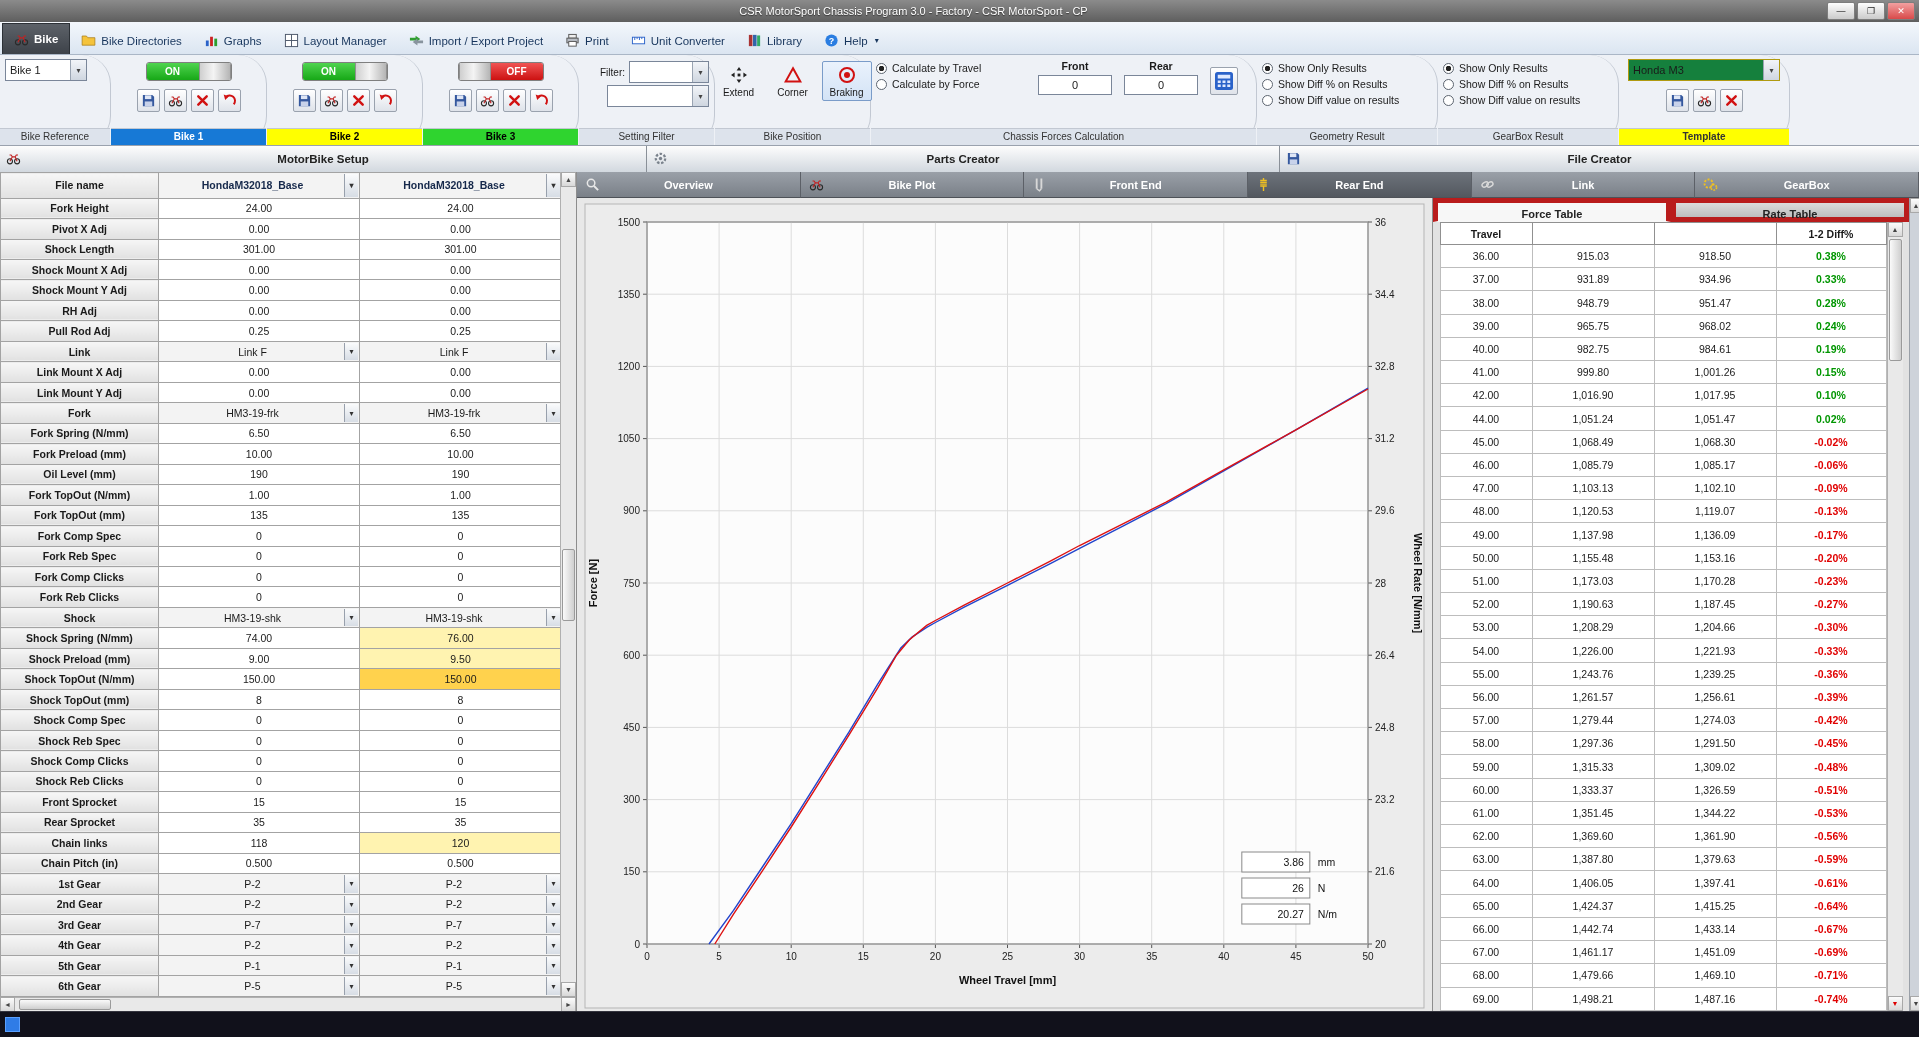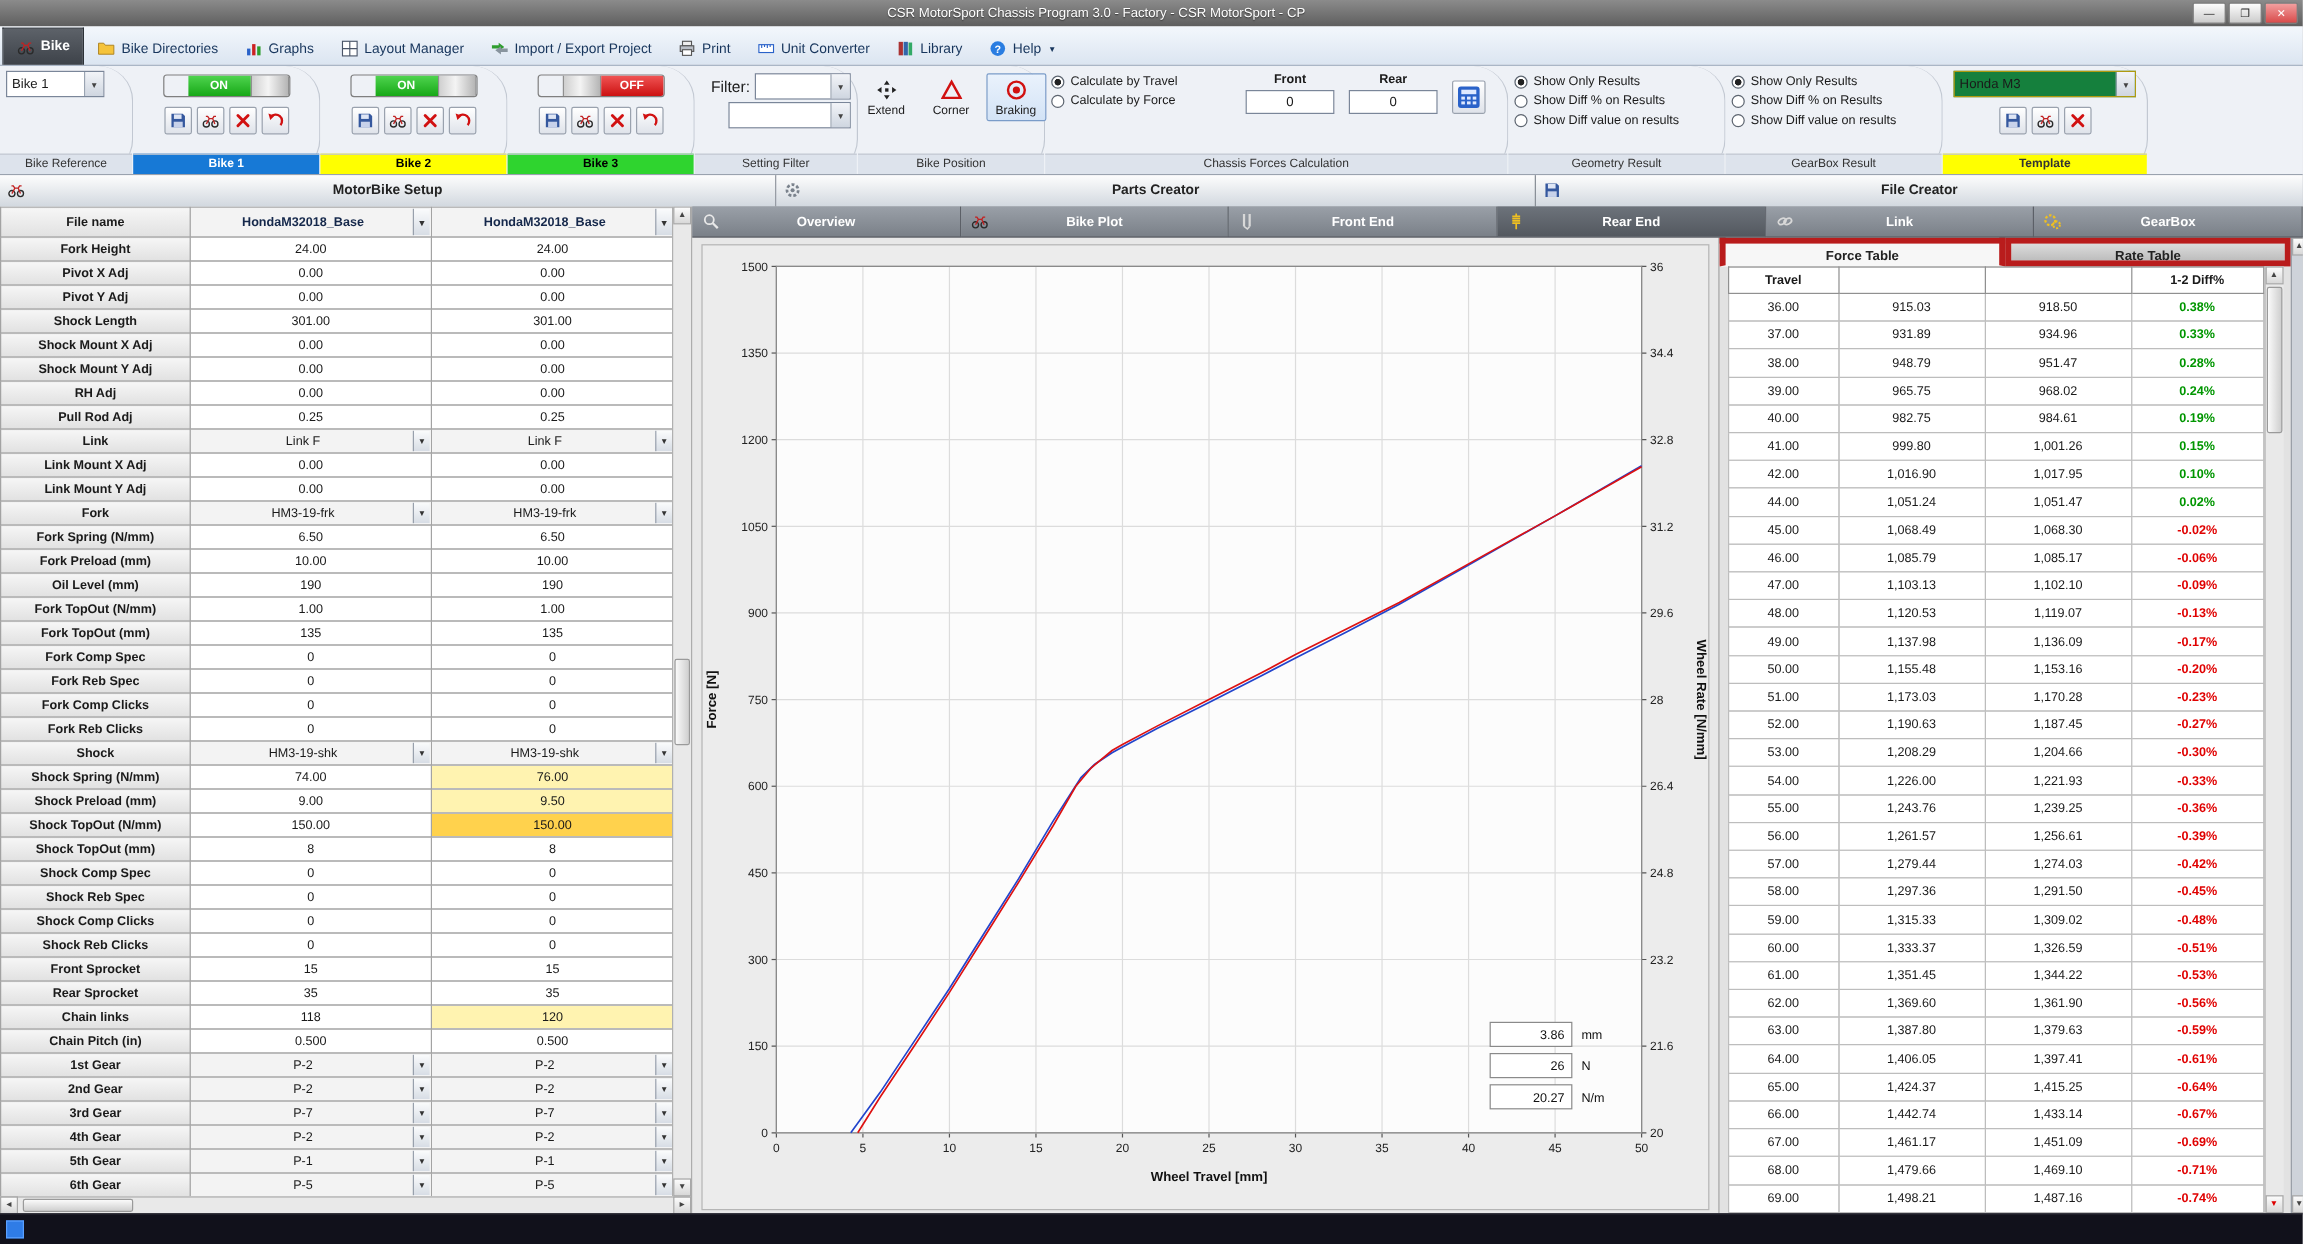--- a/index.html
+++ b/index.html
@@ -24,32 +24,32 @@
   .tgroup{border-right:1px solid #c2c8d2;display:flex;flex-direction:column;flex:0 0 auto;border-radius:29px;}
   .tgroup-body{flex:1;position:relative;padding:4px 5px;display:flex;flex-direction:column;align-items:center;}
   .tgroup-label{height:16px;font-size:10px;color:#333;text-align:center;line-height:16px;background:#dde3ec;border-top:1px solid #c2c8d2;overflow:hidden;white-space:nowrap;}
   .tb-fill{flex:1;background:#eef1f6;}
 
   .combo{height:20px;background:#fff;border:1px solid #7a8699;display:inline-flex;align-items:center;font-size:11px;}
   .combo-txt{flex:1;padding:0 4px;white-space:nowrap;overflow:hidden;text-align:left;}
   .combo-arrow{width:15px;align-self:stretch;background:linear-gradient(#f2f4f8,#cfd6e0);border-left:1px solid #9aa4b2;display:flex;align-items:center;justify-content:center;font-size:8px;color:#444;}
   .combo.yellow{background:#15803d;border-color:#b09a10;}
 
-  .toggle{width:84px;height:17px;border:1px solid #7f7f7f;border-radius:3px;display:flex;overflow:hidden;margin-top:3px;cursor:default;padding-left:20px;}
+  .toggle{width:84px;height:17px;border:1px solid #7f7f7f;border-radius:3px;display:flex;overflow:hidden;margin-top:3px;cursor:default;}
   .tg-txt{flex:1;color:#fff;font-weight:bold;font-size:10px;display:flex;align-items:center;justify-content:center;}
   .toggle.on .tg-txt{background:linear-gradient(#4fd44f,#17a817);}
   .toggle.off .tg-txt{background:linear-gradient(#f05454,#cc1111);}
   .tg-knob{flex:0 0 30px;background:linear-gradient(90deg,#cfcfcf,#f4f4f4 45%,#b5b5b5);border-left:1px solid #909090;border-right:1px solid #909090;}
 
   .ibtn-row{display:flex;gap:4px;margin-top:8px;}
   .ibtn{width:21px;height:21px;border:1px solid #9aa2ae;border-radius:2px;background:linear-gradient(#ffffff,#dfe3ea);display:inline-flex;align-items:center;justify-content:center;cursor:default;}
   .icn{display:inline-flex;width:15px;height:15px;flex:0 0 auto;}
 
   .filter-row{display:flex;align-items:center;gap:4px;margin-top:2px;}
-  .filter-lbl{font-size:13px;padding-left:44px;}
+  .filter-lbl{font-size:10px;padding-left:44px;}
 
   .pos-row{display:flex;gap:4px;margin-top:2px;}
   .pos-btn{width:44px;display:flex;flex-direction:column;align-items:center;gap:3px;font-size:10px;padding:4px 2px 2px 2px;border:1px solid transparent;border-radius:2px;}
   .pos-btn.active{border-color:#7a9cc9;background:linear-gradient(#eaf2fc,#d3e3f6);}
   .pos-btn .icn{width:18px;height:18px;}
 
   .radio-col{display:flex;flex-direction:column;gap:4px;align-items:flex-start;margin-top:3px;}
   .radio-row{display:flex;align-items:center;gap:5px;}
   .radio{width:11px;height:11px;border-radius:50%;border:1px solid #5d6570;background:#fff;box-sizing:border-box;flex:0 0 auto;}
   .radio.sel{background:radial-gradient(circle at 50% 50%,#222 0 2.5px,#fff 3px);}
@@ -600,25 +600,20 @@
                   <td class="val dd  file1">HondaM32018_Base</td>
                   <td class="val dd  file2">HondaM32018_Base</td>
                 </tr>
                 <tr>
                   <td class="lbl">Fork Height</td>
                   <td class="val">24.00</td>
                   <td class="val">24.00</td>
                 </tr>
                 <tr>
                   <td class="lbl">Pivot X Adj</td>
-                  <td class="val">0.00</td>
-                  <td class="val">0.00</td>
-                </tr>
-                <tr>
-                  <td class="lbl">Pivot Y Adj</td>
                   <td class="val">0.00</td>
                   <td class="val">0.00</td>
                 </tr>
                 <tr>
                   <td class="lbl">Shock Length</td>
                   <td class="val">301.00</td>
                   <td class="val">301.00</td>
                 </tr>
                 <tr>
                   <td class="lbl">Shock Mount X Adj</td>

